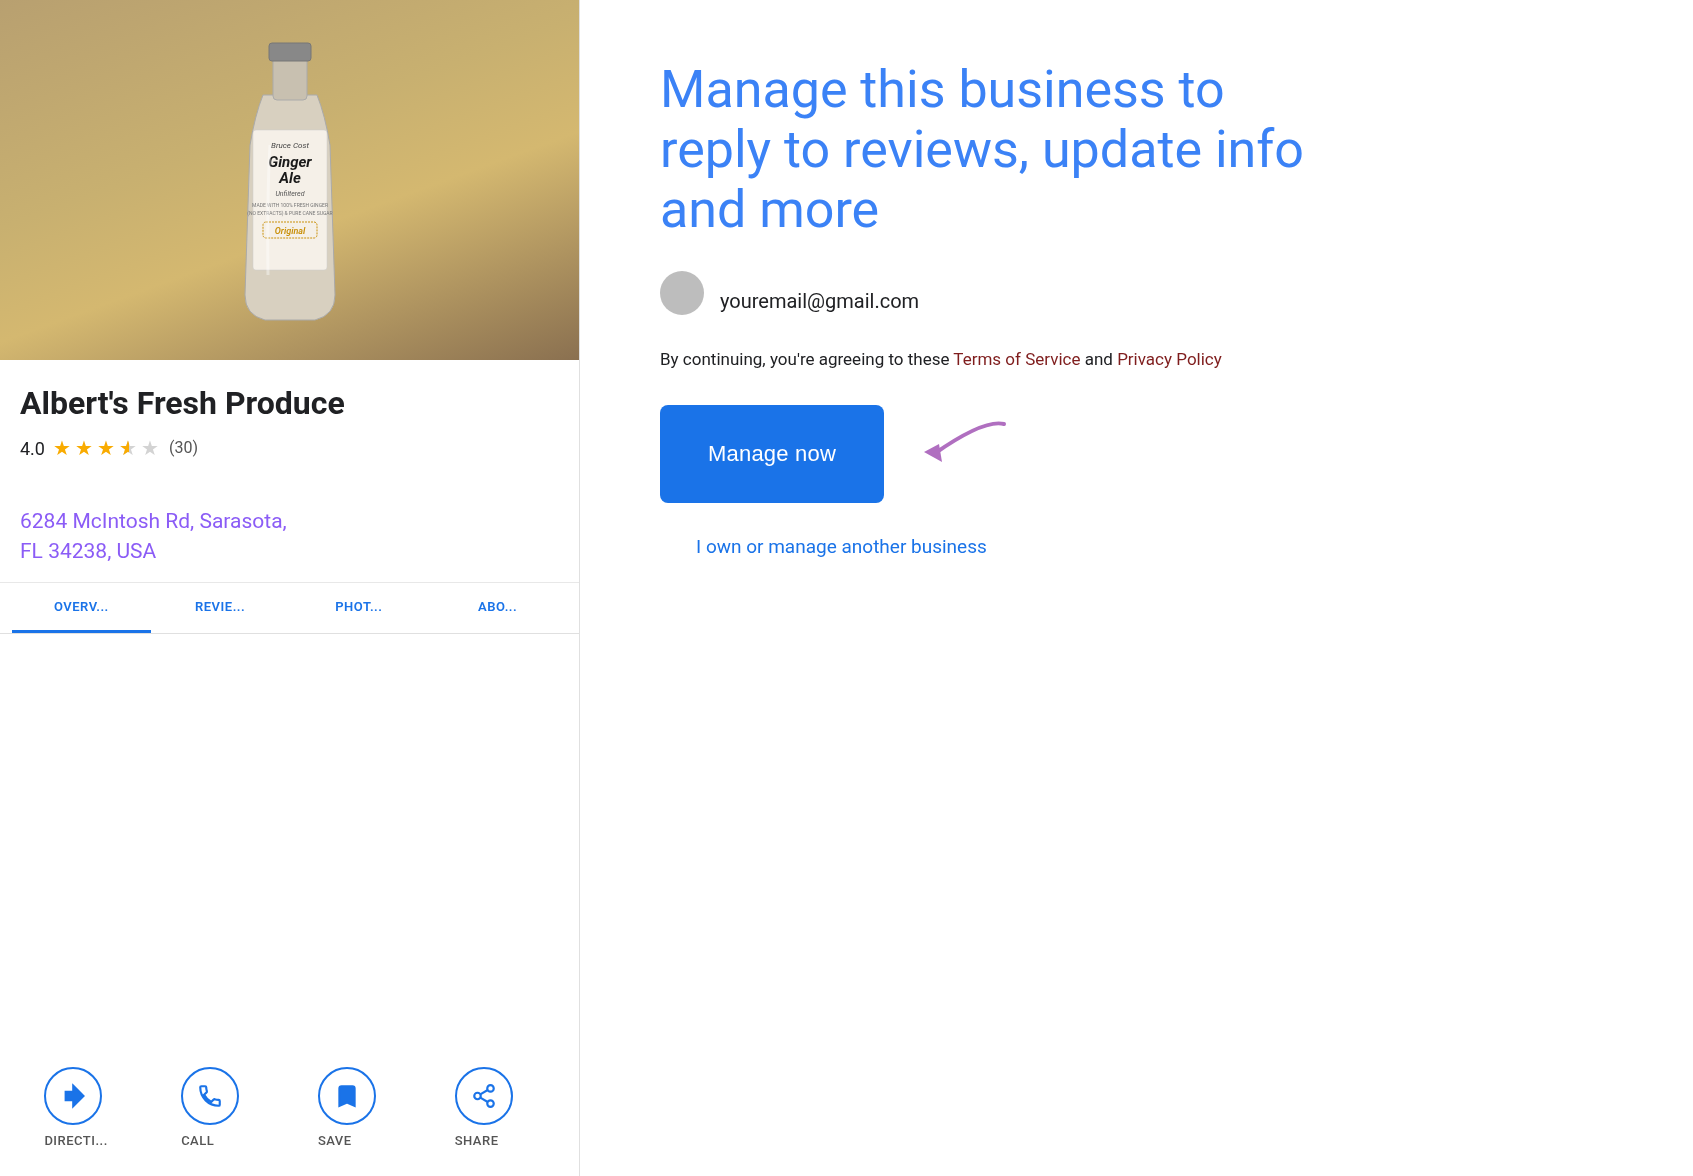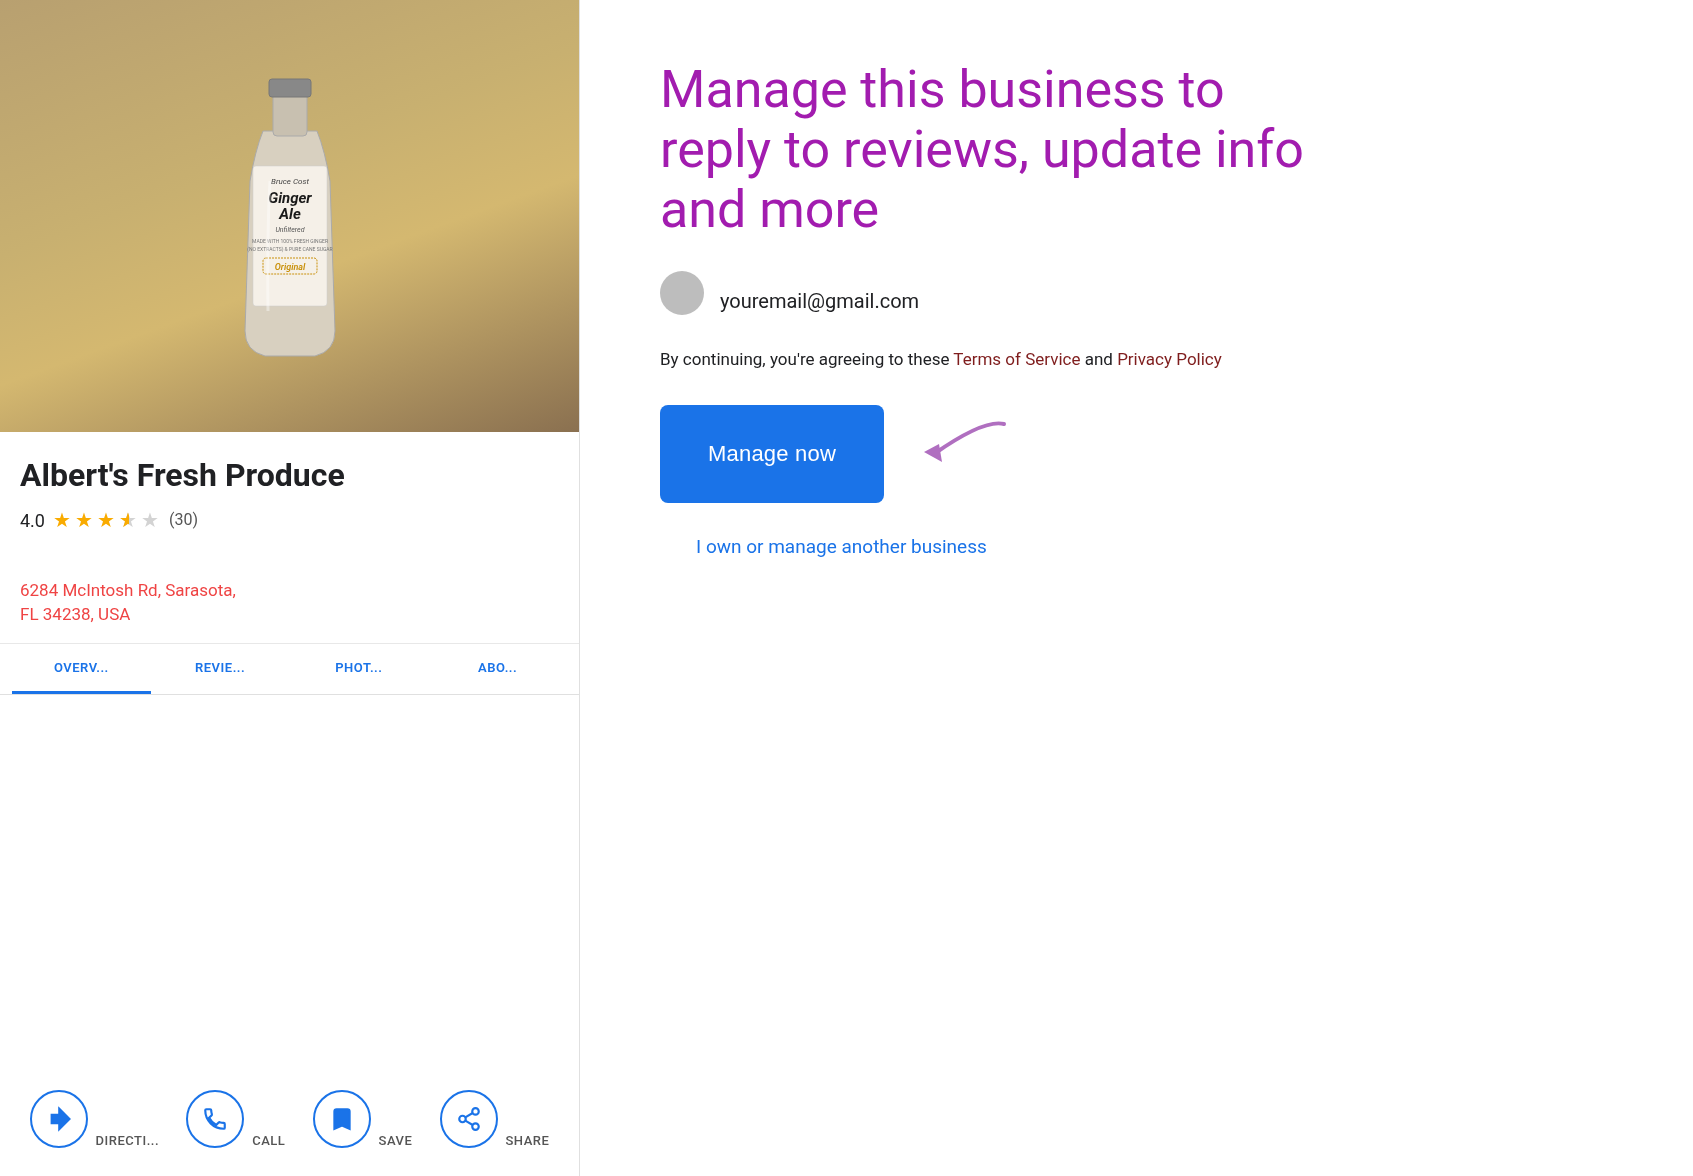--- a/index.html
+++ b/index.html
@@ -17,21 +17,21 @@
       width: 580px;
       min-width: 580px;
       background: #fff;
       display: flex;
       flex-direction: column;
       border-right: 1px solid #e0e0e0;
     }
 
     .business-image {
       width: 100%;
-      height: 432px;
+      height: 360px;
       background: linear-gradient(160deg, #b8a070 0%, #c8b070 40%, #d4b870 60%, #8a7050 100%);
       position: relative;
       overflow: hidden;
       display: flex;
       align-items: center;
       justify-content: center;
     }
 
     .business-info {
       padding: 24px 20px 16px 20px;
@@ -73,22 +73,22 @@
 
     .star.full { color: #f9ab00; }
     .star.empty { color: #d3d3d3; }
 
     .review-count {
       font-size: 16px;
       color: #555;
     }
 
     .address {
-      font-size: 17px;
-      color: #ef4444;
+      font-size: 21px;
+      color: #8b5cf6;
       line-height: 1.4;
       margin-top: 48px;
     }
 
     
     .tabs {
       display: flex;
       border-bottom: 1px solid #e0e0e0;
       padding: 0 12px;
     }
@@ -112,21 +112,22 @@
     
     .action-buttons {
       display: flex;
       justify-content: space-around;
       padding: 20px 16px 28px;
       margin-top: auto;
     }
 
     .action-btn {
       display: flex;
-      align-items: flex-end;
+      flex-direction: column;
+      align-items: flex-start;
       gap: 8px;
       cursor: pointer;
       min-width: 80px;
     }
 
     .action-btn-circle {
       width: 58px;
       height: 58px;
       border: 2px solid #1a73e8;
       border-radius: 50%;
@@ -156,21 +157,21 @@
       flex: 1;
       padding: 60px 80px;
       display: flex;
       flex-direction: column;
       gap: 32px;
     }
 
     .main-heading {
       font-size: 52px;
       font-weight: 400;
-      color: #a21caf;
+      color: #3b82f6;
       line-height: 1.15;
       max-width: 650px;
     }
 
     .email-row {
       display: flex;
       align-items: center;
       gap: 16px;
     }
 

